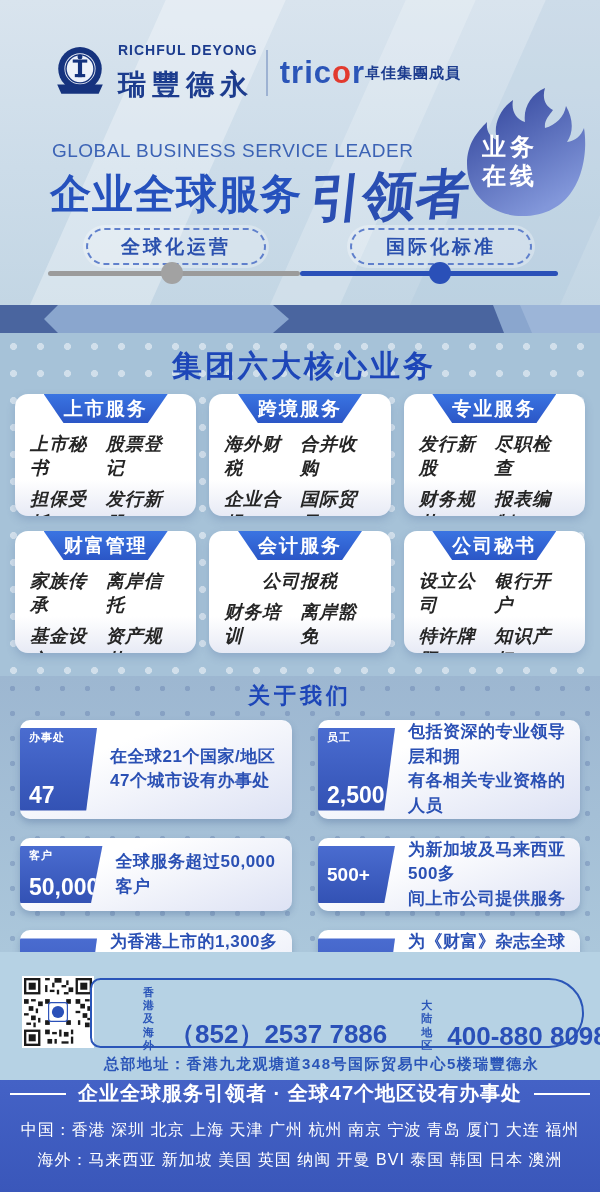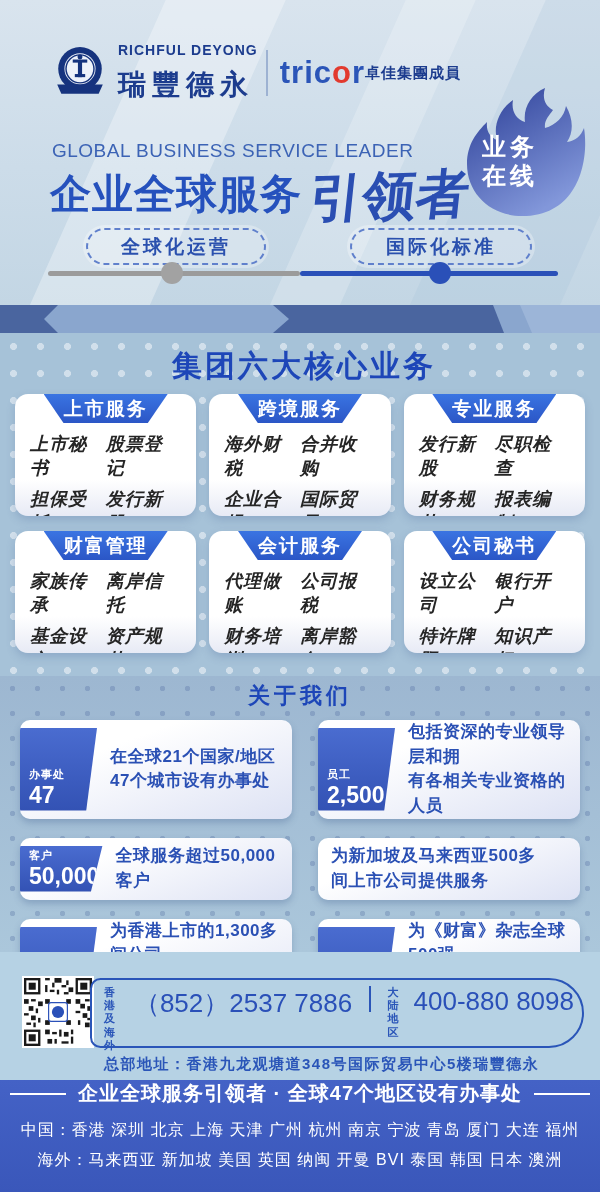--- a/index.html
+++ b/index.html
@@ -52,34 +52,34 @@
   .biz-card{background:linear-gradient(180deg,#ffffff 70%,#e7eaf5 100%);border-radius:13px;height:122px;box-shadow:0 4px 8px rgba(70,100,150,.25);position:relative;overflow:hidden;}
   .biz-banner{margin:0 auto;width:124px;height:29px;background:linear-gradient(180deg,#3a74e2,#2b56c6);clip-path:polygon(0 0,100% 0,84% 100%,16% 100%);display:flex;align-items:center;justify-content:center;color:#fff;font-size:19px;font-weight:800;letter-spacing:2px;}
   .biz-items{padding:9px 15px 0 15px;}
   .biz-item-row{display:flex;justify-content:center;margin-bottom:7px;font-size:18px;font-weight:bold;color:#252525;letter-spacing:1px;font-style:italic;}
 
   
   .sec-about{top:676px;height:276px;background-image:radial-gradient(rgba(79,106,160,.30) 2.4px,rgba(0,0,0,0) 3px),linear-gradient(180deg,#9db7d1,#abc7db);background-size:25px 25px,100% 100%;}
   .about-title{position:absolute;left:0;width:600px;top:5px;text-align:center;font-size:22px;font-weight:900;color:#1d46b8;letter-spacing:4px;}
   .stats{position:absolute;left:20px;top:44px;width:560px;display:grid;grid-template-columns:272px 262px;column-gap:26px;row-gap:19px;}
   .stat-card{background:linear-gradient(160deg,#ffffff 30%,#dde2f4 100%);border-radius:10px;min-height:62px;box-shadow:0 4px 7px rgba(60,90,140,.30);display:flex;align-items:center;overflow:hidden;}
-  .stat-badge{align-self:stretch;margin:8px 0;min-width:56px;background:linear-gradient(180deg,#4a6cd0,#3352b4);clip-path:polygon(0 0,100% 0,86% 100%,0 100%);color:#fff;display:flex;flex-direction:column;align-items:flex-start;justify-content:flex-end;padding:2px 12px 2px 9px;}
+  .stat-badge{align-self:stretch;margin:8px 0;min-width:56px;background:linear-gradient(180deg,#4a6cd0,#3352b4);clip-path:polygon(0 0,100% 0,86% 100%,0 100%);color:#fff;display:flex;flex-direction:column;align-items:flex-start;justify-content:space-between;padding:2px 12px 2px 9px;}
   .stat-badge .b-label{font-size:11px;font-weight:bold;letter-spacing:1px;}
   .stat-badge .b-value{font-size:23px;font-weight:900;letter-spacing:0;}
   .stat-badge.value-only{justify-content:center;}
   .stat-badge.value-only .b-value{font-size:19px;}
   .stat-text{margin-left:13px;margin-right:6px;font-size:17px;font-weight:bold;color:#2a50b4;line-height:1.45;letter-spacing:.5px;}
   .preline{white-space:pre-line;}
 
   
   .sec-contact{top:952px;height:128px;background:#b6d2e4;}
   .contact-box{position:absolute;left:90px;top:26px;width:494px;height:70px;border:2px solid #2a55b8;border-radius:12px 40px 40px 12px;box-sizing:border-box;padding:6px 8px 0 12px;}
-  .phone-row{display:flex;align-items:flex-start;gap:14px;}
+  .phone-row{display:flex;align-items:flex-end;gap:14px;margin-left:39px;}
   .ph-label{font-size:11px;font-weight:bold;color:#2a55b8;line-height:1.2;white-space:pre-line;letter-spacing:1px;}
-  .ph-num{font-size:26px;font-weight:400;color:#2a50b8;white-space:nowrap;cursor:pointer;}
+  .ph-num{font-size:26px;font-weight:700;color:#2a50b8;white-space:nowrap;cursor:pointer;}
   .ph-div{width:3px;height:26px;background:#2a55b8;margin:0 3px;}
   .address{margin-top:3px;font-size:15px;font-weight:bold;color:#2a55b8;letter-spacing:1.5px;white-space:nowrap;}
   .qr{position:absolute;left:22px;top:24px;width:72px;height:72px;background:#fff;padding:2px;box-sizing:border-box;cursor:pointer;}
 
   
   .sec-footer{top:1080px;height:112px;background:linear-gradient(180deg,#4462c6,#3a57ba);color:#fff;text-align:center;}
   .foot-headline{display:flex;align-items:center;justify-content:center;gap:12px;font-size:20px;font-weight:bold;letter-spacing:1px;}
   .foot-line{width:56px;height:2px;background:#fff;}
   .foot-cities{font-size:16px;letter-spacing:1px;margin-top:13px;font-weight:500;}
   .foot-cities.second{margin-top:9px;}
@@ -218,21 +218,20 @@
               <span>资产规范</span>
             </div>
 
         </div>
       </div>
 
       <div class="biz-card">
         <div class="biz-banner">会计服务</div>
         <div class="biz-items">
           <div class="biz-item-row">
-              <span>代理做账</span>
               <span>公司报税</span>
             </div>
           <div class="biz-item-row">
               <span>财务培训</span>
               <span>离岸豁免</span>
             </div>
 
         </div>
       </div>
 
@@ -278,20 +277,23 @@
 
       <div class="stat-card">
         <div class="stat-badge">
           <span class="b-label">客户</span>
           <span class="b-value">50,000</span>
         </div>
         <div class="stat-text preline">全球服务超过50,000客户</div>
       </div>
 
       <div class="stat-card">
+        <div class="stat-badge value-only">
+          <span class="b-value">500+</span>
+        </div>
         <div class="stat-text preline">为新加坡及马来西亚500多
 间上市公司提供服务</div>
       </div>
 
       <div class="stat-card">
         <div class="stat-badge value-only">
           <span class="b-value">1,300+</span>
         </div>
         <div class="stat-text preline">为香港上市的1,300多间公司
 提供投资者和首次招股等服务</div>

